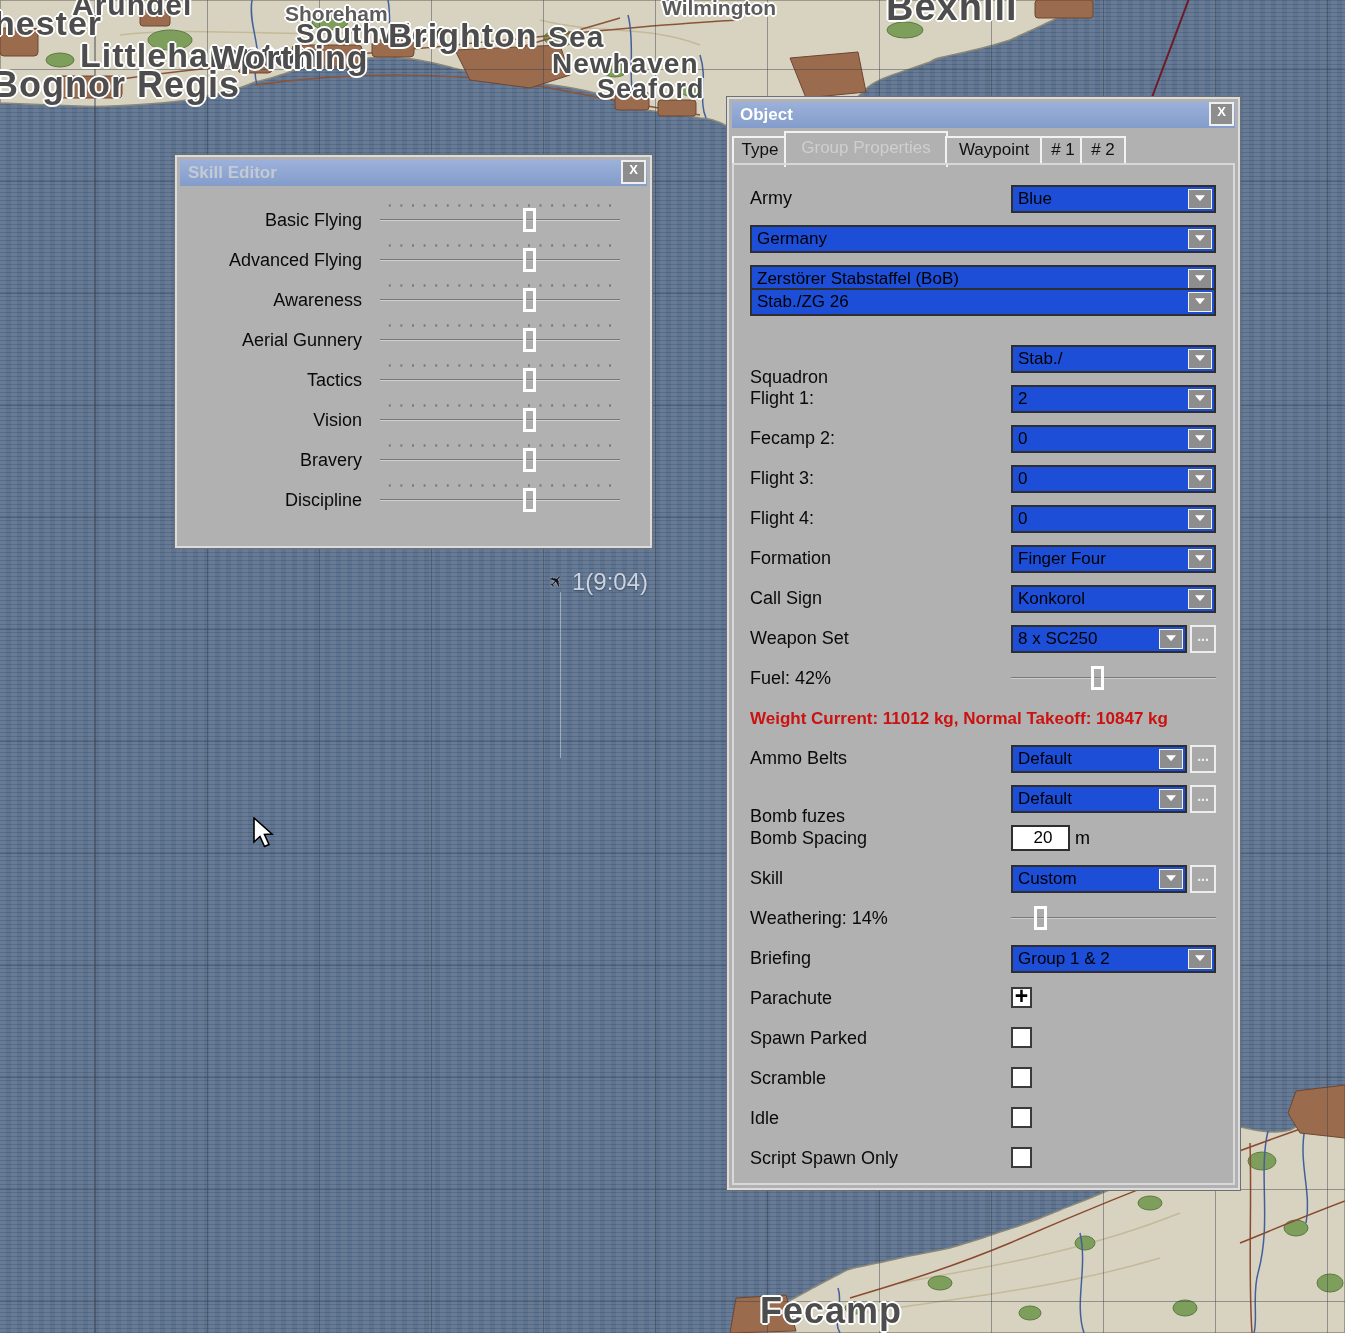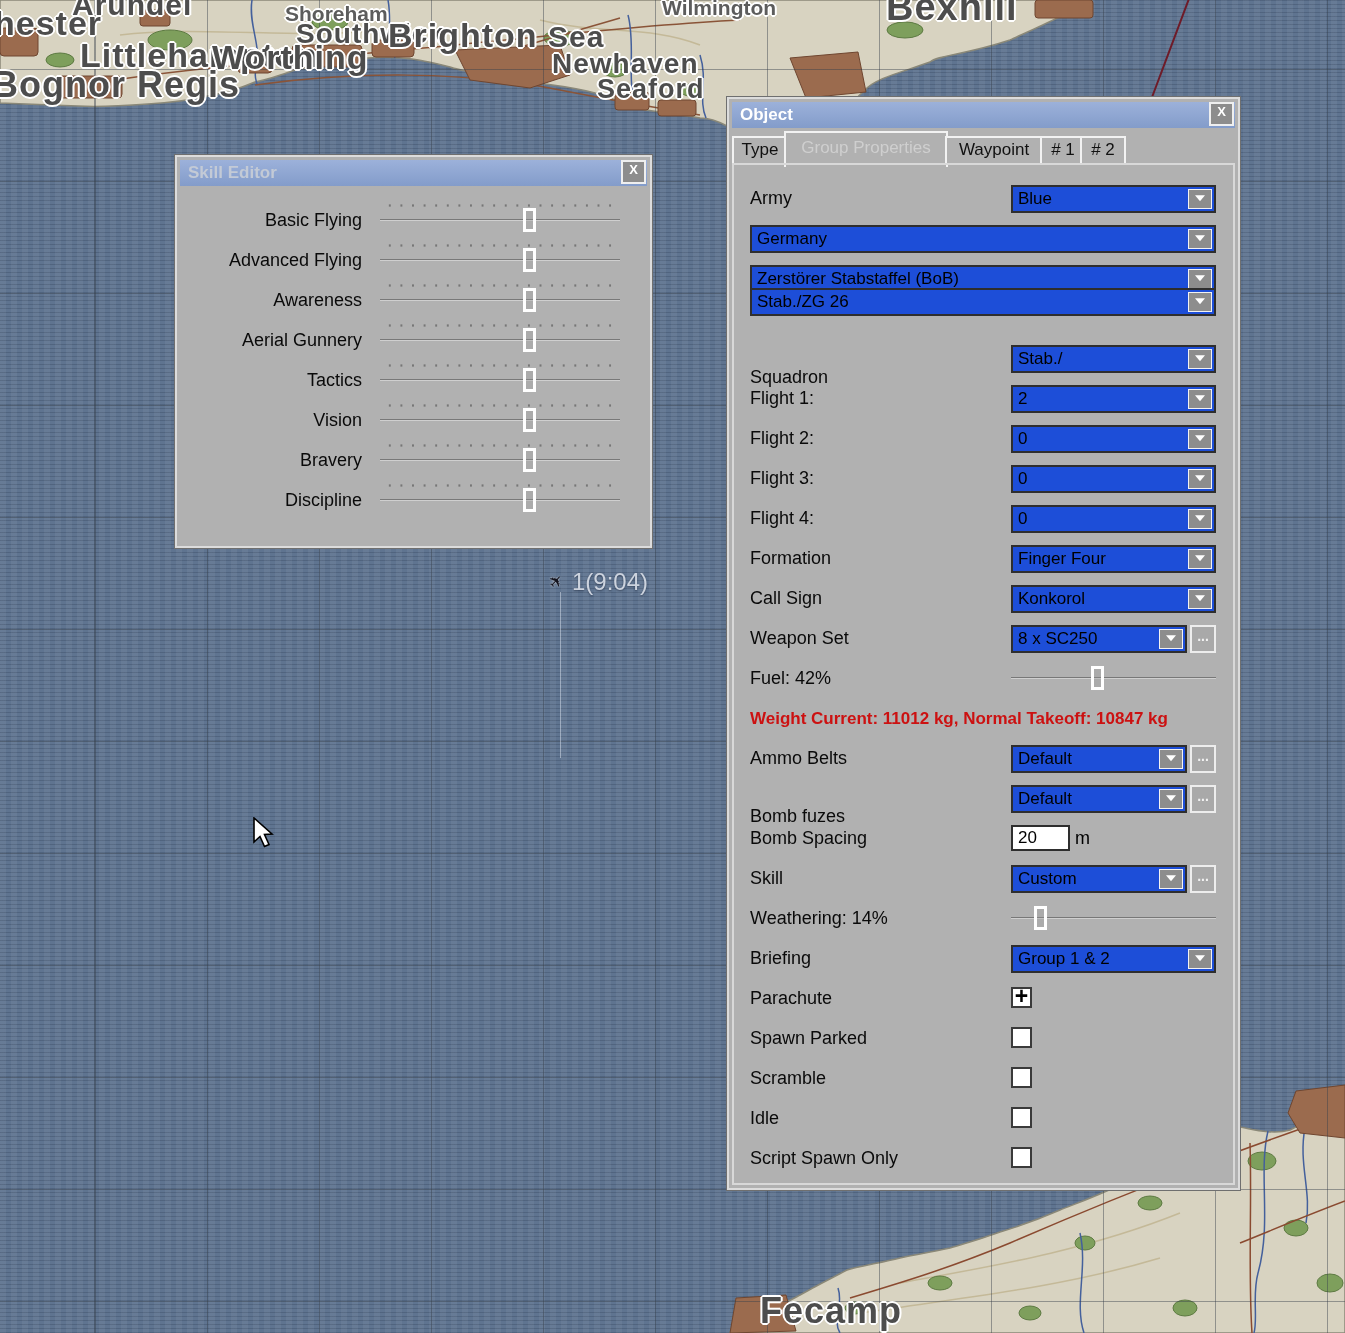--- a/index.html
+++ b/index.html
@@ -283,21 +283,21 @@
   <div class="dd" style="left:282px;top:246px;width:201px;">
     <div class="txt">Stab./</div>
     <div class="arrow"></div>
   </div>
 
   <div class="lbl" style="left:21px;top:286px;">Flight 1:</div>
   <div class="dd" style="left:282px;top:286px;width:201px;">
     <div class="txt">2</div>
     <div class="arrow"></div>
   </div>
-  <div class="lbl" style="left:21px;top:326px;">Flight 2:</div>
+  <div class="lbl" style="left:21px;top:326px;">Fecamp 2:</div>
   <div class="dd" style="left:282px;top:326px;width:201px;">
     <div class="txt">0</div>
     <div class="arrow"></div>
   </div>
   <div class="lbl" style="left:21px;top:366px;">Flight 3:</div>
   <div class="dd" style="left:282px;top:366px;width:201px;">
     <div class="txt">0</div>
     <div class="arrow"></div>
   </div>
   <div class="lbl" style="left:21px;top:406px;">Flight 4:</div>
@@ -341,21 +341,21 @@
   <div class="morebtn" style="left:461px;top:646px;">...</div>
 
   <div class="lbl" style="left:21px;top:686px;margin-top:18px;">Bomb fuzes</div>
   <div class="dd" style="left:282px;top:686px;width:172px;">
     <div class="txt">Default</div>
     <div class="arrow"></div>
   </div>
   <div class="morebtn" style="left:461px;top:686px;">...</div>
 
   <div class="lbl" style="left:21px;top:726px;">Bomb Spacing</div>
-  <input class="ti" style="left: 282px; top: 726px;" value="20">
+  <input class="ti" style="left: 282px; top: 726px; text-align: center;" value="20">
   <div class="unit" style="left:346px;top:726px;">m</div>
 
   <div class="lbl" style="left:21px;top:766px;">Skill</div>
   <div class="dd" style="left:282px;top:766px;width:172px;">
     <div class="txt">Custom</div>
     <div class="arrow"></div>
   </div>
   <div class="morebtn" style="left:461px;top:766px;">...</div>
 
   <div class="lbl" style="left:21px;top:806px;">Weathering: 14%</div>

